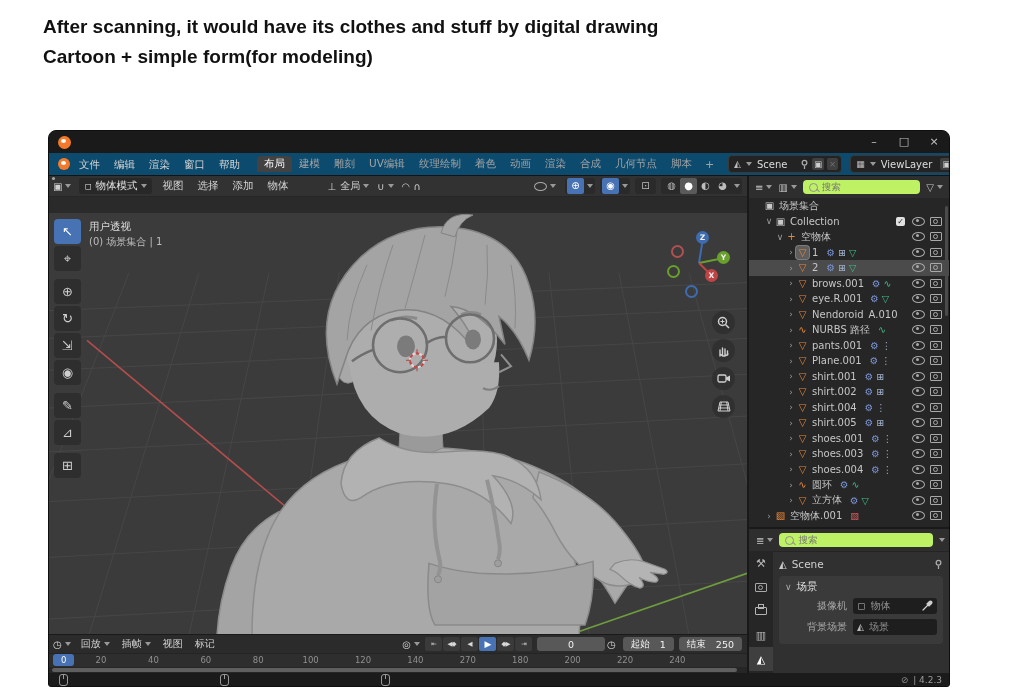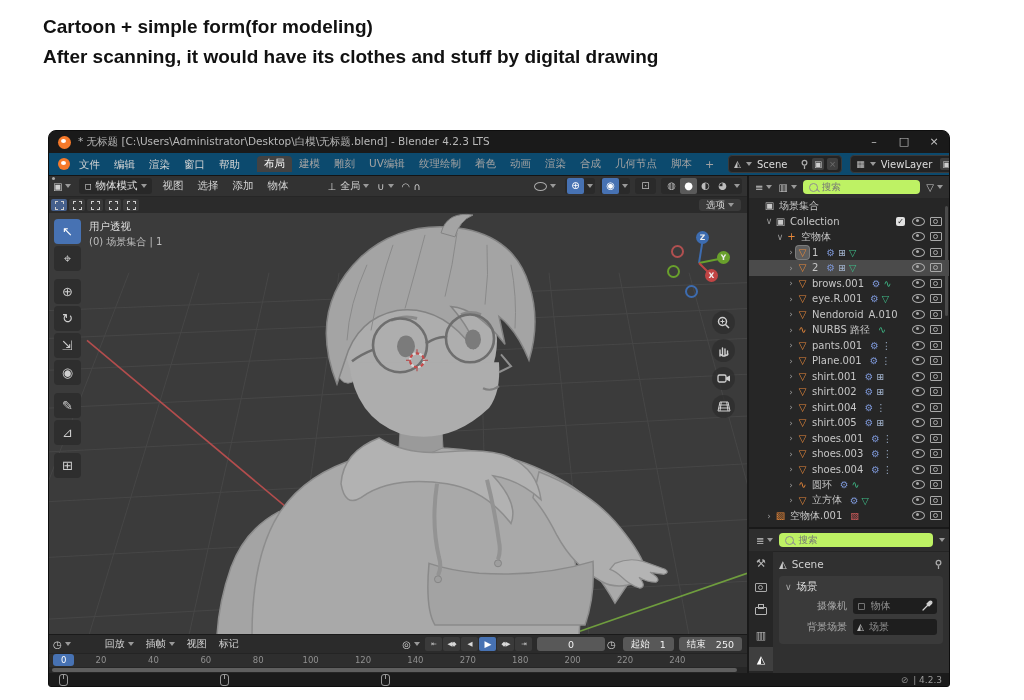--- a/index.html
+++ b/index.html
@@ -132,29 +132,28 @@
   .mouse::after{content:"";position:absolute;left:3px;top:0;width:1px;height:4px;background:#9a9a9a;}
   .mouse.m1{margin-left:10px;} .mouse.m2{margin-left:152px;} .mouse.m3{margin-left:152px;}
   .status-right{margin-left:auto;display:flex;align-items:center;margin-right:7px;color:#9a9a9a;font-size:9px;}
   .offline-ic{font-size:9px;color:#8a8a8a;margin-right:5px;}
   .flex-sp{flex:1;}
 </style>
 </head>
 <body>
 
 <div class="caption">
+  <div>After scanning, it would have its clothes and stuff by digital drawing</div>
   <div>Cartoon + simple form(for modeling)</div>
-  <div>After scanning, it would have its clothes and stuff by digital drawing</div>
 </div>
 
 <div class="bl-window">
 
   <div class="titlebar">
     <span class="bl-logo"></span>
-    <span class="title-text">* 无标题 [C:\Users\Administrator\Desktop\白模\无标题.blend] - Blender 4.2.3 LTS</span>
     <span class="win-ctl">
       <span>–</span>
       <span>□</span>
       <span>×</span>
     </span>
   </div>
 
   <div class="topbar">
     <span class="bl-logo" style="width:12px;height:12px;"></span>
     <span id="menu-row" style="display:flex;margin-left:2px;">
@@ -241,41 +240,20 @@
           <span class="seg">
             <span class="sbtn">◍</span>
             <span class="sbtn lit">●</span>
             <span class="sbtn">◐</span>
             <span class="sbtn">◕</span>
             <span class="crt"></span>
           </span>
         </span>
       </div>
 
-      <div class="vp-tools">
-        <span class="selmode active">
-            <i></i>
-          </span>
-        <span class="selmode">
-            <i></i>
-          </span>
-        <span class="selmode">
-            <i></i>
-          </span>
-        <span class="selmode">
-            <i></i>
-          </span>
-        <span class="selmode">
-            <i></i>
-          </span>
-        <span class="options-btn">
-          <span>选项</span>
-          <span class="crt"></span>
-        </span>
-      </div>
 
       <div class="canvas">
 
         <svg class="scene" viewBox="0 0 698 424" width="100%" height="100%" preserveAspectRatio="none">
           <g stroke="#464646" stroke-width="1">
             <line x1="0" y1="98" x2="698" y2="70"></line>
               <line x1="0" y1="126" x2="698" y2="96"></line>
             <line x1="0" y1="158" x2="698" y2="126"></line>
               <line x1="0" y1="196" x2="698" y2="162"></line>
             <line x1="0" y1="240" x2="698" y2="204"></line>
@@ -395,21 +373,21 @@
             <svg width="14" height="11">
                 <path d="M3,1 L11,1 L13,10 L1,10 Z M4.3,1 L3,10 M9.7,1 L11,10 M2.3,4 L11.7,4 M1.7,7 L12.3,7" fill="none" stroke="#d0d0d0" stroke-width="1"></path>
               </svg>
           </span>
         </div>
       </div>
 
       <div class="timeline">
         <div class="tl-header">
           <span class="hd-btn">◷<span class="crt"></span></span>
-          <span id="tl-menus" style="display:flex;margin-left:24px;">
+          <span id="tl-menus" style="display:flex;">
               <span class="tl-menu">回放<span class="crt"></span></span>
               <span class="tl-menu">插帧<span class="crt"></span></span>
               <span class="tl-menu">视图</span>
               <span class="tl-menu">标记</span>
             </span>
           <span style="margin-left:auto;display:flex;align-items:center;">
             <span class="hd-btn dim">◎<span class="crt"></span></span>
             <span class="pb">⇤</span>
             <span class="pb">◀◆</span>
             <span class="pb">◀</span>

